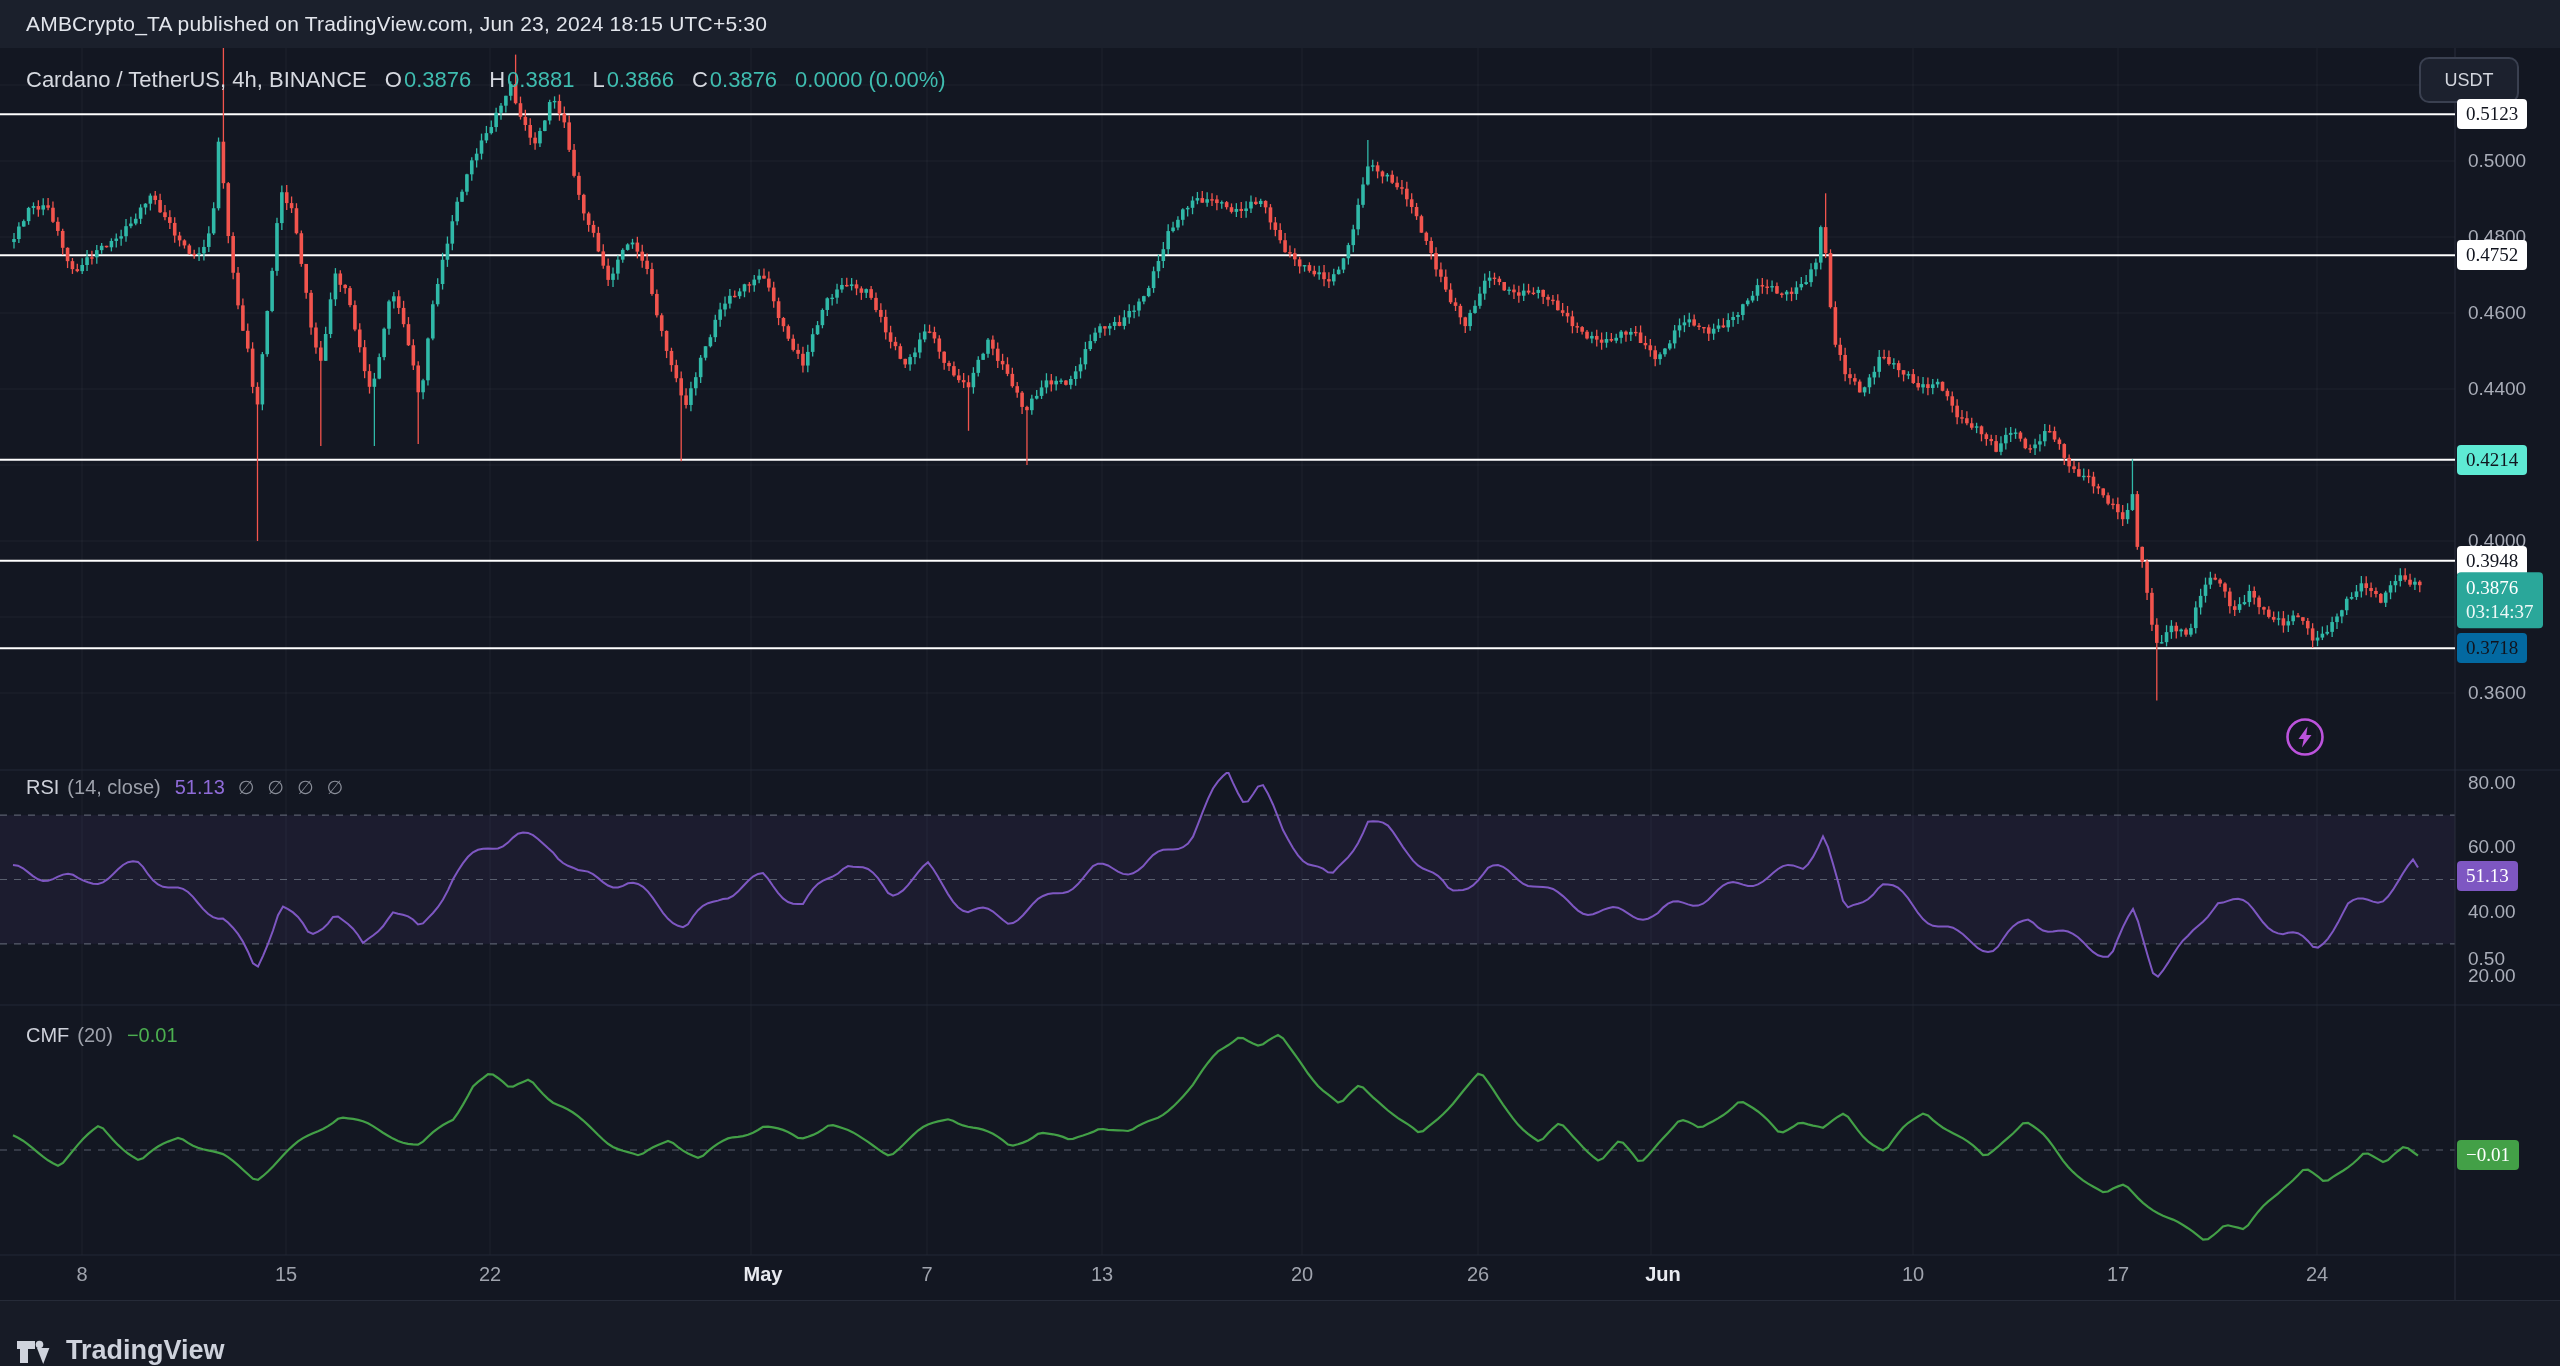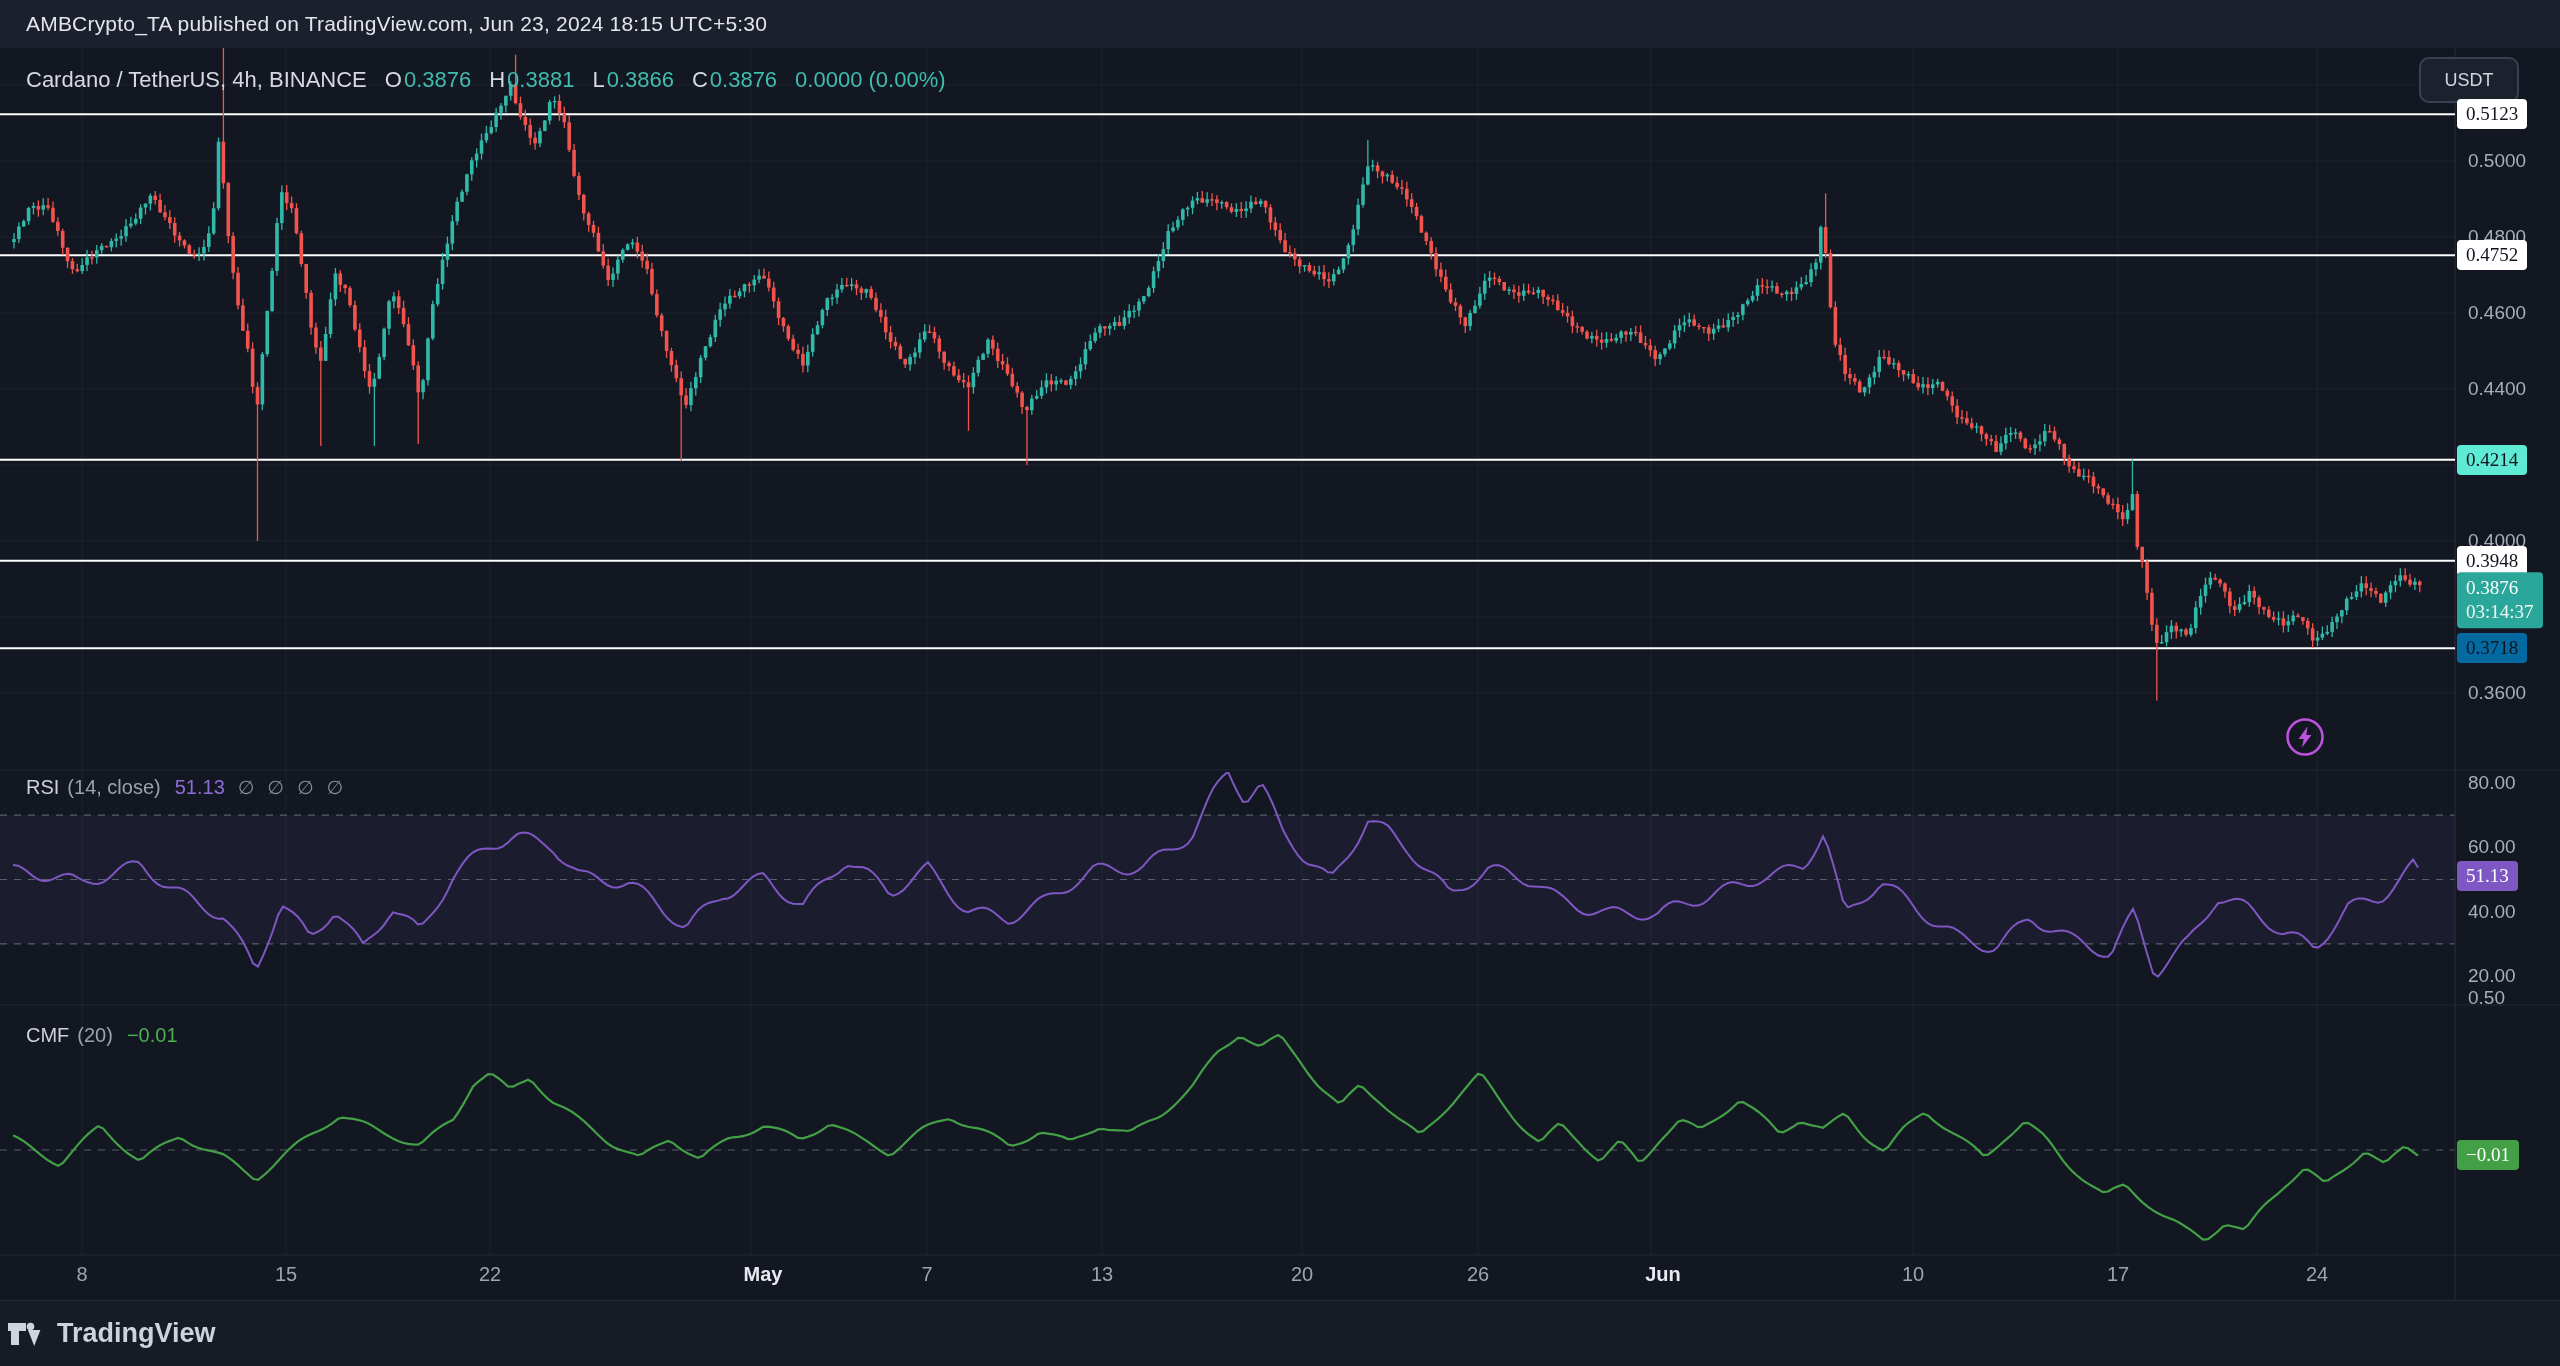--- a/index.html
+++ b/index.html
@@ -28,21 +28,21 @@
   .axis-badge{position:absolute;left:2457px;transform:translateY(-50%);font-size:19px;
               padding:4px 9px;border-radius:4px;white-space:nowrap;font-family:Liberation Serif, serif;}
   .white-badge{background:#ffffff;color:#11141e;}
   .teal-badge{color:#ffffff;line-height:1.25;text-align:left;}
   .purple-badge{color:#ffffff;}
   .green-badge{color:#ffffff;}
   .time-label{position:absolute;top:1263px;transform:translateX(-50%);font-size:20px;color:#9fa3ad;}
   .time-label.major{color:#e8eaf0;font-weight:700;padding-left:24px;}
   .boost{position:absolute;left:2284px;top:716px;width:42px;height:42px;cursor:pointer;}
   .footer{position:absolute;left:0;top:1300px;width:2560px;height:66px;background:#171b26;
-          border-top:1px solid #262b38;display:flex;align-items:center;box-sizing:border-box;padding-left:7px;}
+          border-top:1px solid #262b38;display:flex;align-items:flex-end;box-sizing:border-box;padding-left:16px;}
   .brand-text{color:#ced2dc;font-size:27px;font-weight:600;margin-left:10px;}
 </style>
 </head>
 <body>
 
 <div id="screen">
 
   <header class="topbar">
     <span>AMBCrypto_TA published on TradingView.com, Jun 23, 2024 18:15 UTC+5:30</span>
   </header>
@@ -1128,21 +1128,21 @@
       <div class="axis-label" style="top: 161px;">0.5000</div>
       <div class="axis-label" style="top: 237px;">0.4800</div>
       <div class="axis-label" style="top: 313px;">0.4600</div>
       <div class="axis-label" style="top: 389px;">0.4400</div>
       <div class="axis-label" style="top: 541px;">0.4000</div>
       <div class="axis-label" style="top: 693px;">0.3600</div>
       <div class="axis-label" style="top: 783px;">80.00</div>
       <div class="axis-label" style="top: 847.334px;">60.00</div>
       <div class="axis-label" style="top: 911.668px;">40.00</div>
       <div class="axis-label" style="top: 976.002px;">20.00</div>
-      <div class="axis-label" style="top: 998px;">0.50</div>
+      <div class="axis-label" style="top: 959px;">0.50</div>
       <div class="axis-badge white-badge" style="top: 114.26px; background: rgb(255, 255, 255);">0.5123</div>
       <div class="axis-badge white-badge" style="top: 255.24px; background: rgb(255, 255, 255);">0.4752</div>
       <div class="axis-badge white-badge" style="top: 459.68px; background: #5eead4;">0.4214</div>
       <div class="axis-badge white-badge" style="top: 560.76px; background: rgb(255, 255, 255);">0.3948</div>
       <div class="axis-badge white-badge" style="top: 648.16px; background: #0369a1;">0.3718</div>
       <div class="axis-badge teal-badge" style="top: 600.12px; background: rgb(42, 167, 154); left: 2457px;">
         <div>0.3876</div>
         <div style="opacity: 0.92;">03:14:37</div>
       </div>
       <div class="axis-badge purple-badge" style="top: 875.866px; background: rgb(126, 87, 194);">51.13</div>

